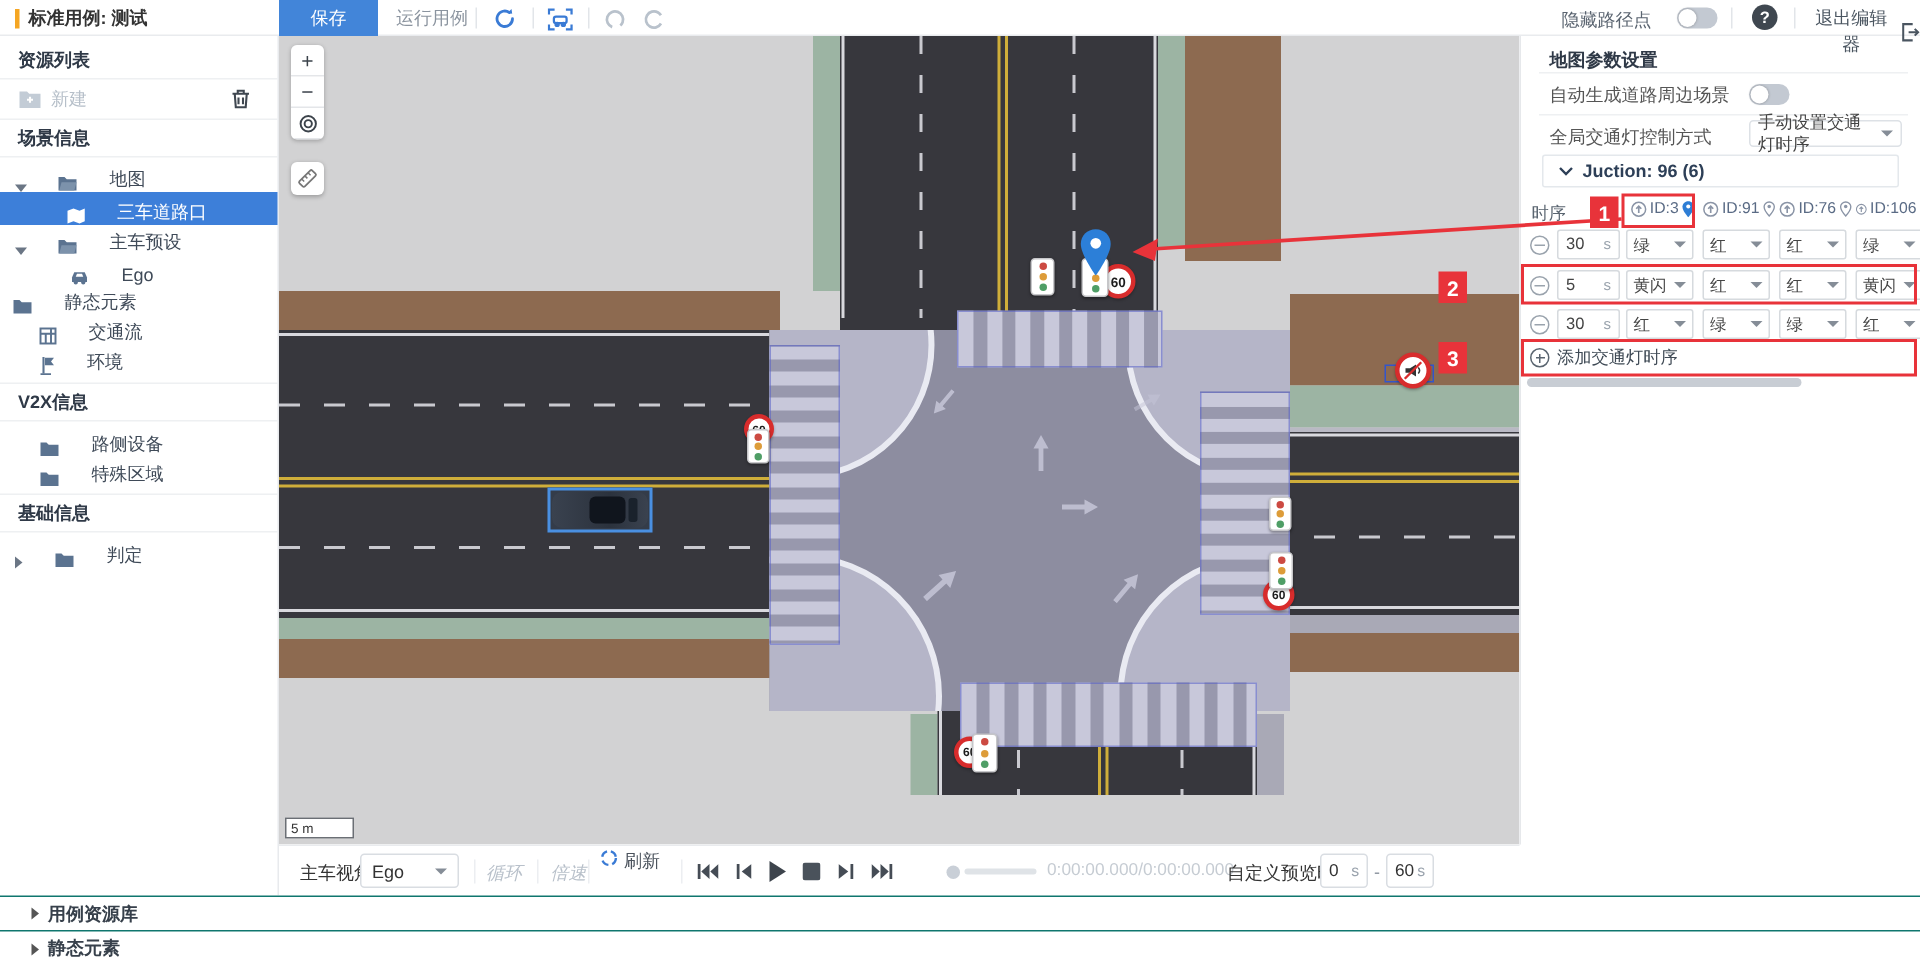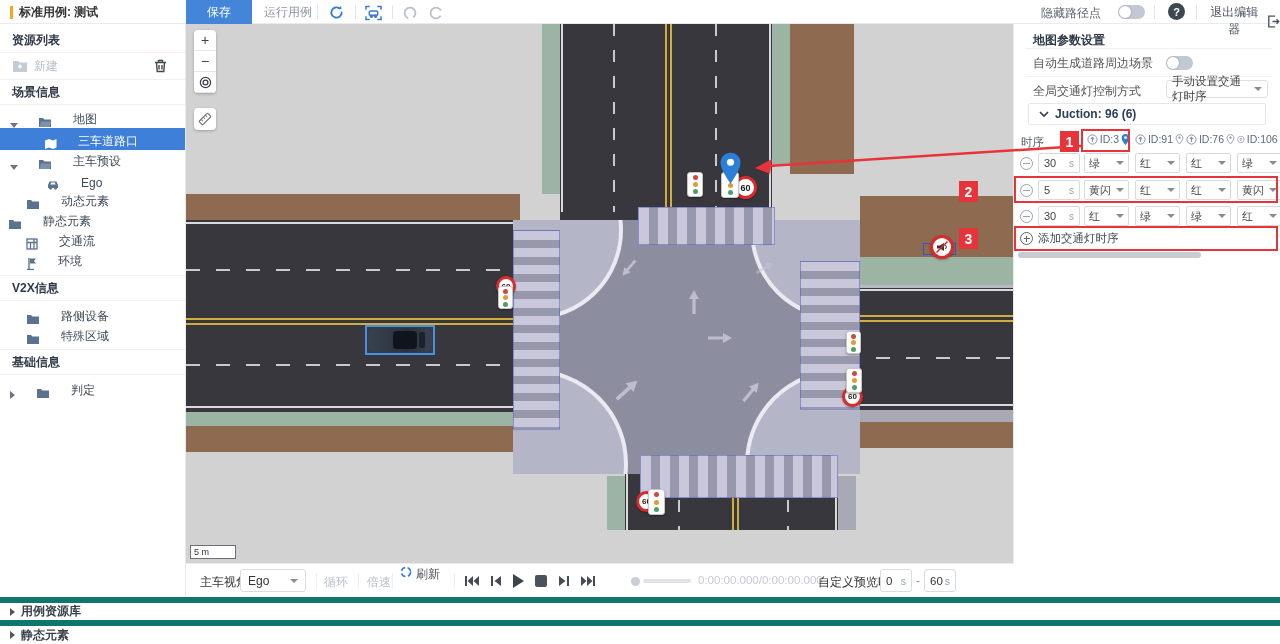--- a/index.html
+++ b/index.html
@@ -78,29 +78,29 @@
   .minus-ic::after{content:"";width:7px;height:1.5px;background:#9aa3ad;}
   .addrow{position:absolute;left:6px;top:207px;display:flex;align-items:center;gap:5px;color:#3f4a55;font-size:11.5px;}
   .plus-ic{width:13px;height:13px;border:1.5px solid #5a6570;border-radius:50%;position:relative;}
   .plus-ic::before{content:"";position:absolute;left:2.5px;top:4.75px;width:6px;height:1.5px;background:#5a6570;}
   .plus-ic::after{content:"";position:absolute;left:4.75px;top:2.5px;width:1.5px;height:6px;background:#5a6570;}
   #rp-scroll{position:absolute;left:4px;top:228px;width:183px;height:6px;border-radius:3px;background:#c8cdd4;}
 
   
   #btoolbar{position:absolute;left:186px;top:563px;width:827px;height:34px;background:#fff;border-top:1px solid #e9ebee;z-index:15;}
   .bt-label{position:absolute;top:10px;font-size:12px;color:#333;}
-  .bt-dis{color:#b8c0ca;}
+  .bt-dis{color:#b8c0ca;font-style:italic;}
   .bt-sep{position:absolute;top:9px;width:1px;height:16px;background:#eceef1;}
   .bt-select{position:absolute;left:54px;top:5px;width:66px;height:23px;border:1px solid #d9dde2;border-radius:3px;display:flex;align-items:center;justify-content:space-between;padding:0 7px;color:#333;background:#fff;}
   .pbtn{position:absolute;top:8px;width:20px;height:18px;display:flex;align-items:center;justify-content:center;background:none;border:none;cursor:pointer;}
   .numbox{position:absolute;top:5px;width:32px;height:23px;border:1px solid #d9dde2;border-radius:3px;display:flex;align-items:center;justify-content:space-between;padding:0 5px;font-size:11.5px;color:#333;background:#fff;}
   .numbox .unit{color:#9aa3ad;font-size:10.5px;}
 
   
-  .bpanel{position:absolute;left:0;width:1280px;height:23px;background:#fff;border-top:6px solid #0f766e;display:flex;align-items:center;padding-left:10px;font-weight:bold;color:#37404b;z-index:16;}
+  .bpanel{position:absolute;left:0;width:1280px;height:23px;background:#fff;border-top:1px solid #0f766e;display:flex;align-items:center;padding-left:21px;font-weight:bold;color:#37404b;z-index:16;}
 
   
   #redoverlay{position:absolute;left:0;top:0;width:1280px;height:644px;z-index:50;pointer-events:none;}
   .rbadge{position:absolute;width:19px;height:21px;background:#e8333a;color:#fff;font-weight:bold;font-size:14px;display:flex;align-items:center;justify-content:center;}
   .rbox{position:absolute;border:2px solid #e8333a;}
 </style>
 </head>
 <body>
 
 <div id="app">
@@ -206,28 +206,20 @@
     <div class="srow" style="padding-left:46px">
       <span class="ico">
           <svg width="14" height="11" viewBox="0 0 14 11">
             <path d="M2 6l1.5-3.5h7L12 6v3H2z" fill="#5b7390"></path>
             <circle cx="4.5" cy="9.3" r="1.4" fill="#5b7390"></circle>
             <circle cx="9.5" cy="9.3" r="1.4" fill="#5b7390"></circle>
             <path d="M4.5 5.5L5.3 3.5h3.4l.8 2z" fill="#fff"></path>
           </svg>
         </span>
       <span>Ego</span>
-    </div>
-    <div class="srow" style="padding-left:26px">
-      <span class="ico">
-          <svg width="14" height="11" viewBox="0 0 14 11">
-            <path d="M1 1h4l1.5 1.5H13V10H1z" fill="#5b7390"></path>
-          </svg>
-        </span>
-      <span>动态元素</span>
     </div>
     <div class="srow" style="padding-left:8px">
       <span class="ico">
           <svg width="14" height="11" viewBox="0 0 14 11">
             <path d="M1 1h4l1.5 1.5H13V10H1z" fill="#5b7390"></path>
           </svg>
         </span>
       <span>静态元素</span>
     </div>
     <div class="srow" style="padding-left:26px">

